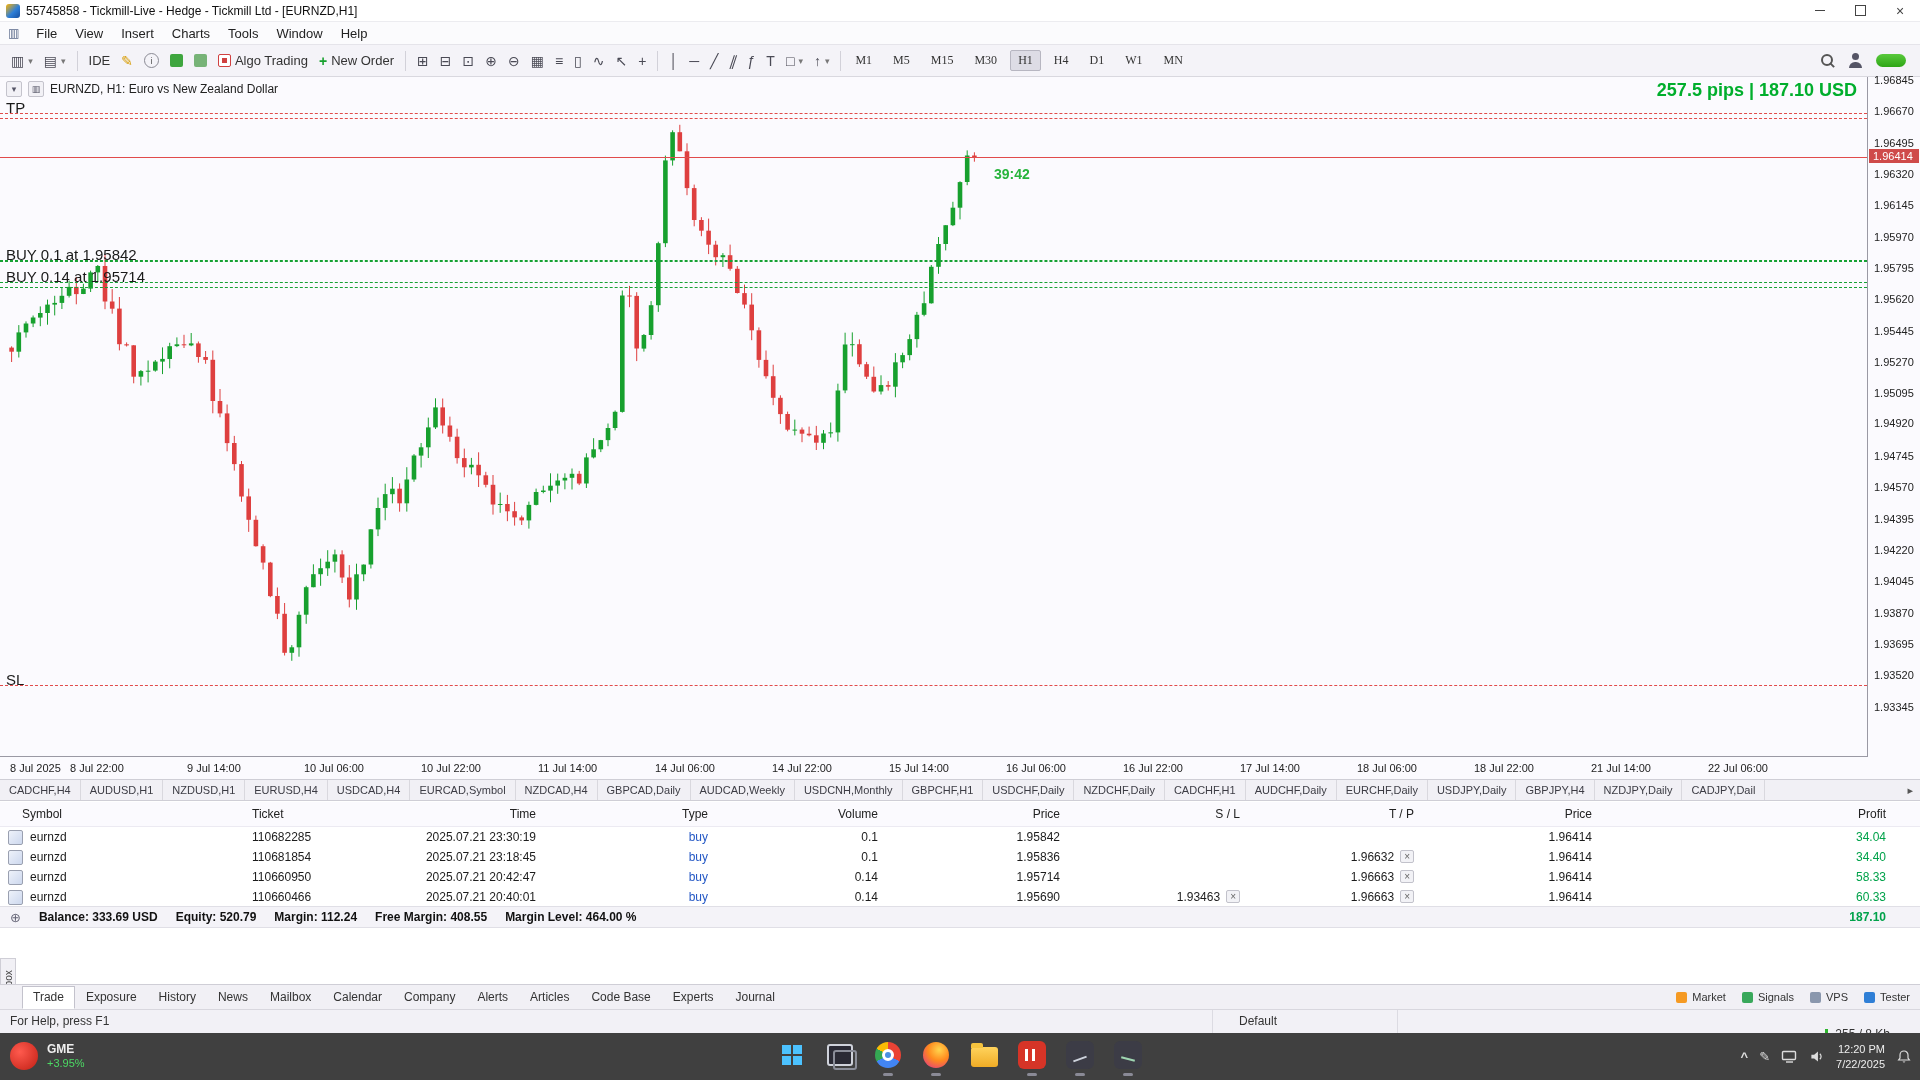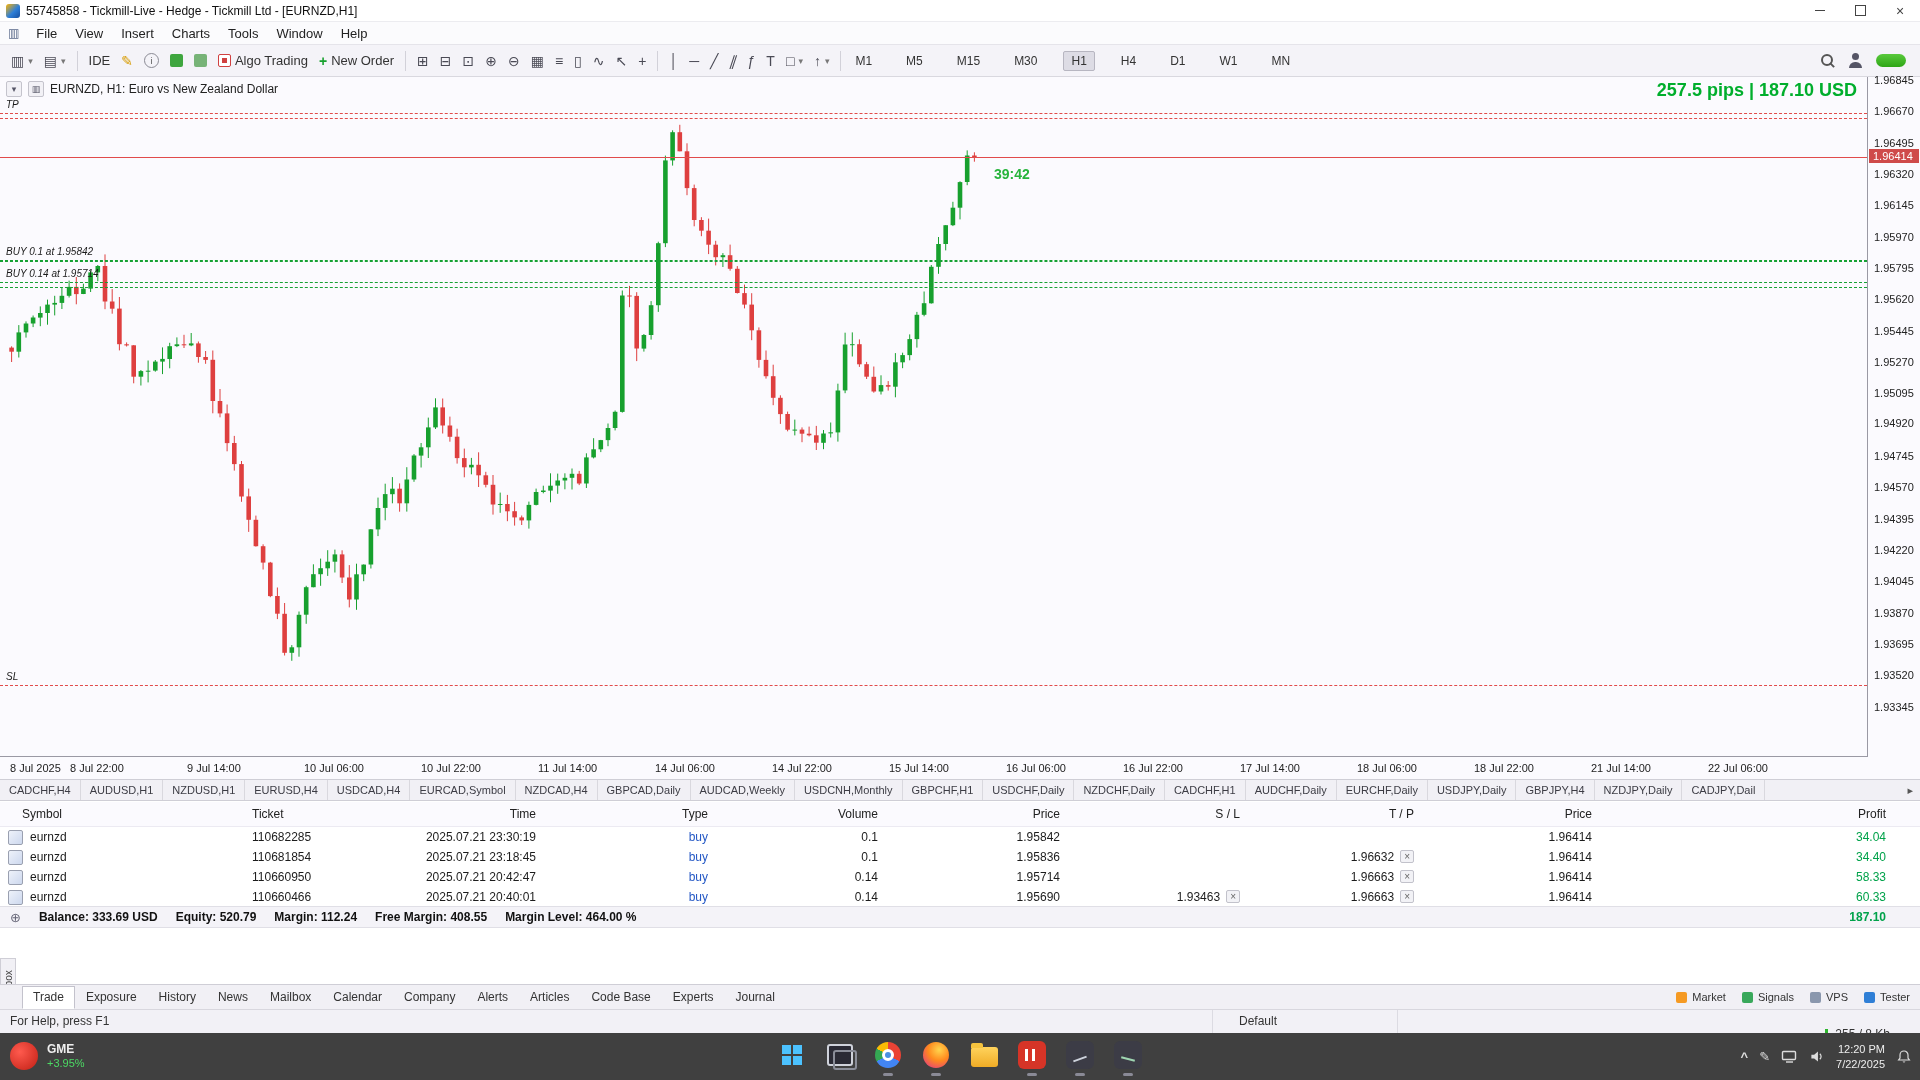--- a/index.html
+++ b/index.html
@@ -48,21 +48,21 @@
 
   
   #chartwin{position:absolute;top:77px;left:0;width:1920px;height:702px;background:#fbfafe;}
   #plot{position:absolute;left:0;top:0;width:1868px;height:680px;overflow:hidden;
     border-right:1px solid #9a99a4;border-bottom:1px solid #9a99a4;box-sizing:border-box;}
   #candles{position:absolute;left:0;top:0;}
   .hl{position:absolute;left:0;width:100%;height:0;z-index:1;}
   .hl.tp,.hl.sl{border-top:1px dashed #e14b4b;}
   .hl.cur{border-top:1px solid #e14b4b;}
   .hl.buy{border-top:1px dashed #16a133;}
-  .linelbl{position:absolute;left:6px;font-size:10px;color:#1a1a1a;z-index:3;white-space:nowrap;font-style:italic;}
+  .linelbl{position:absolute;left:6px;font-size:15px;color:#1a1a1a;z-index:3;white-space:nowrap;}
   #chart-head{position:absolute;left:6px;top:4px;display:flex;align-items:center;gap:6px;
     font-size:12px;color:#222;z-index:3;}
   .mini-box{width:14px;height:14px;border:1px solid #c4c3cc;background:#f2f1f6;border-radius:2px;
     display:flex;align-items:center;justify-content:center;font-size:9px;color:#556;}
   #pips{position:absolute;right:10px;top:3px;font-size:18px;font-weight:bold;color:#00ae2c;z-index:3;}
   #timer{position:absolute;font-size:14px;font-weight:bold;color:#27b43c;z-index:3;}
   #price-axis{position:absolute;left:1869px;top:0;width:51px;height:680px;font-size:11px;color:#222;}
   .pal{position:absolute;left:5px;white-space:nowrap;}
   #price-tag{position:absolute;left:0;right:1px;background:#cf4a4a;color:#fff;font-size:11px;
     padding:1px 0 1px 4px;z-index:2;}
@@ -289,21 +289,21 @@
       </span>
     <span class="tbtn">
       <span class="g">□</span>
       <span class="dd">▾</span>
     </span>
     <span class="tbtn">
       <span class="g">↑</span>
       <span class="dd">▾</span>
     </span>
     <span class="tsep"></span>
-    <div id="tf-group" style="display:flex;gap:18px;">
+    <div id="tf-group" style="display:flex;gap:5px;font-family:Liberation Serif, serif;">
 
     <span class="tf">M1</span>
         <span class="tf">M5</span>
         <span class="tf">M15</span>
         <span class="tf">M30</span>
         <span class="tf active">H1</span>
         <span class="tf">H4</span>
         <span class="tf">D1</span>
         <span class="tf">W1</span>
         <span class="tf">MN</span>

